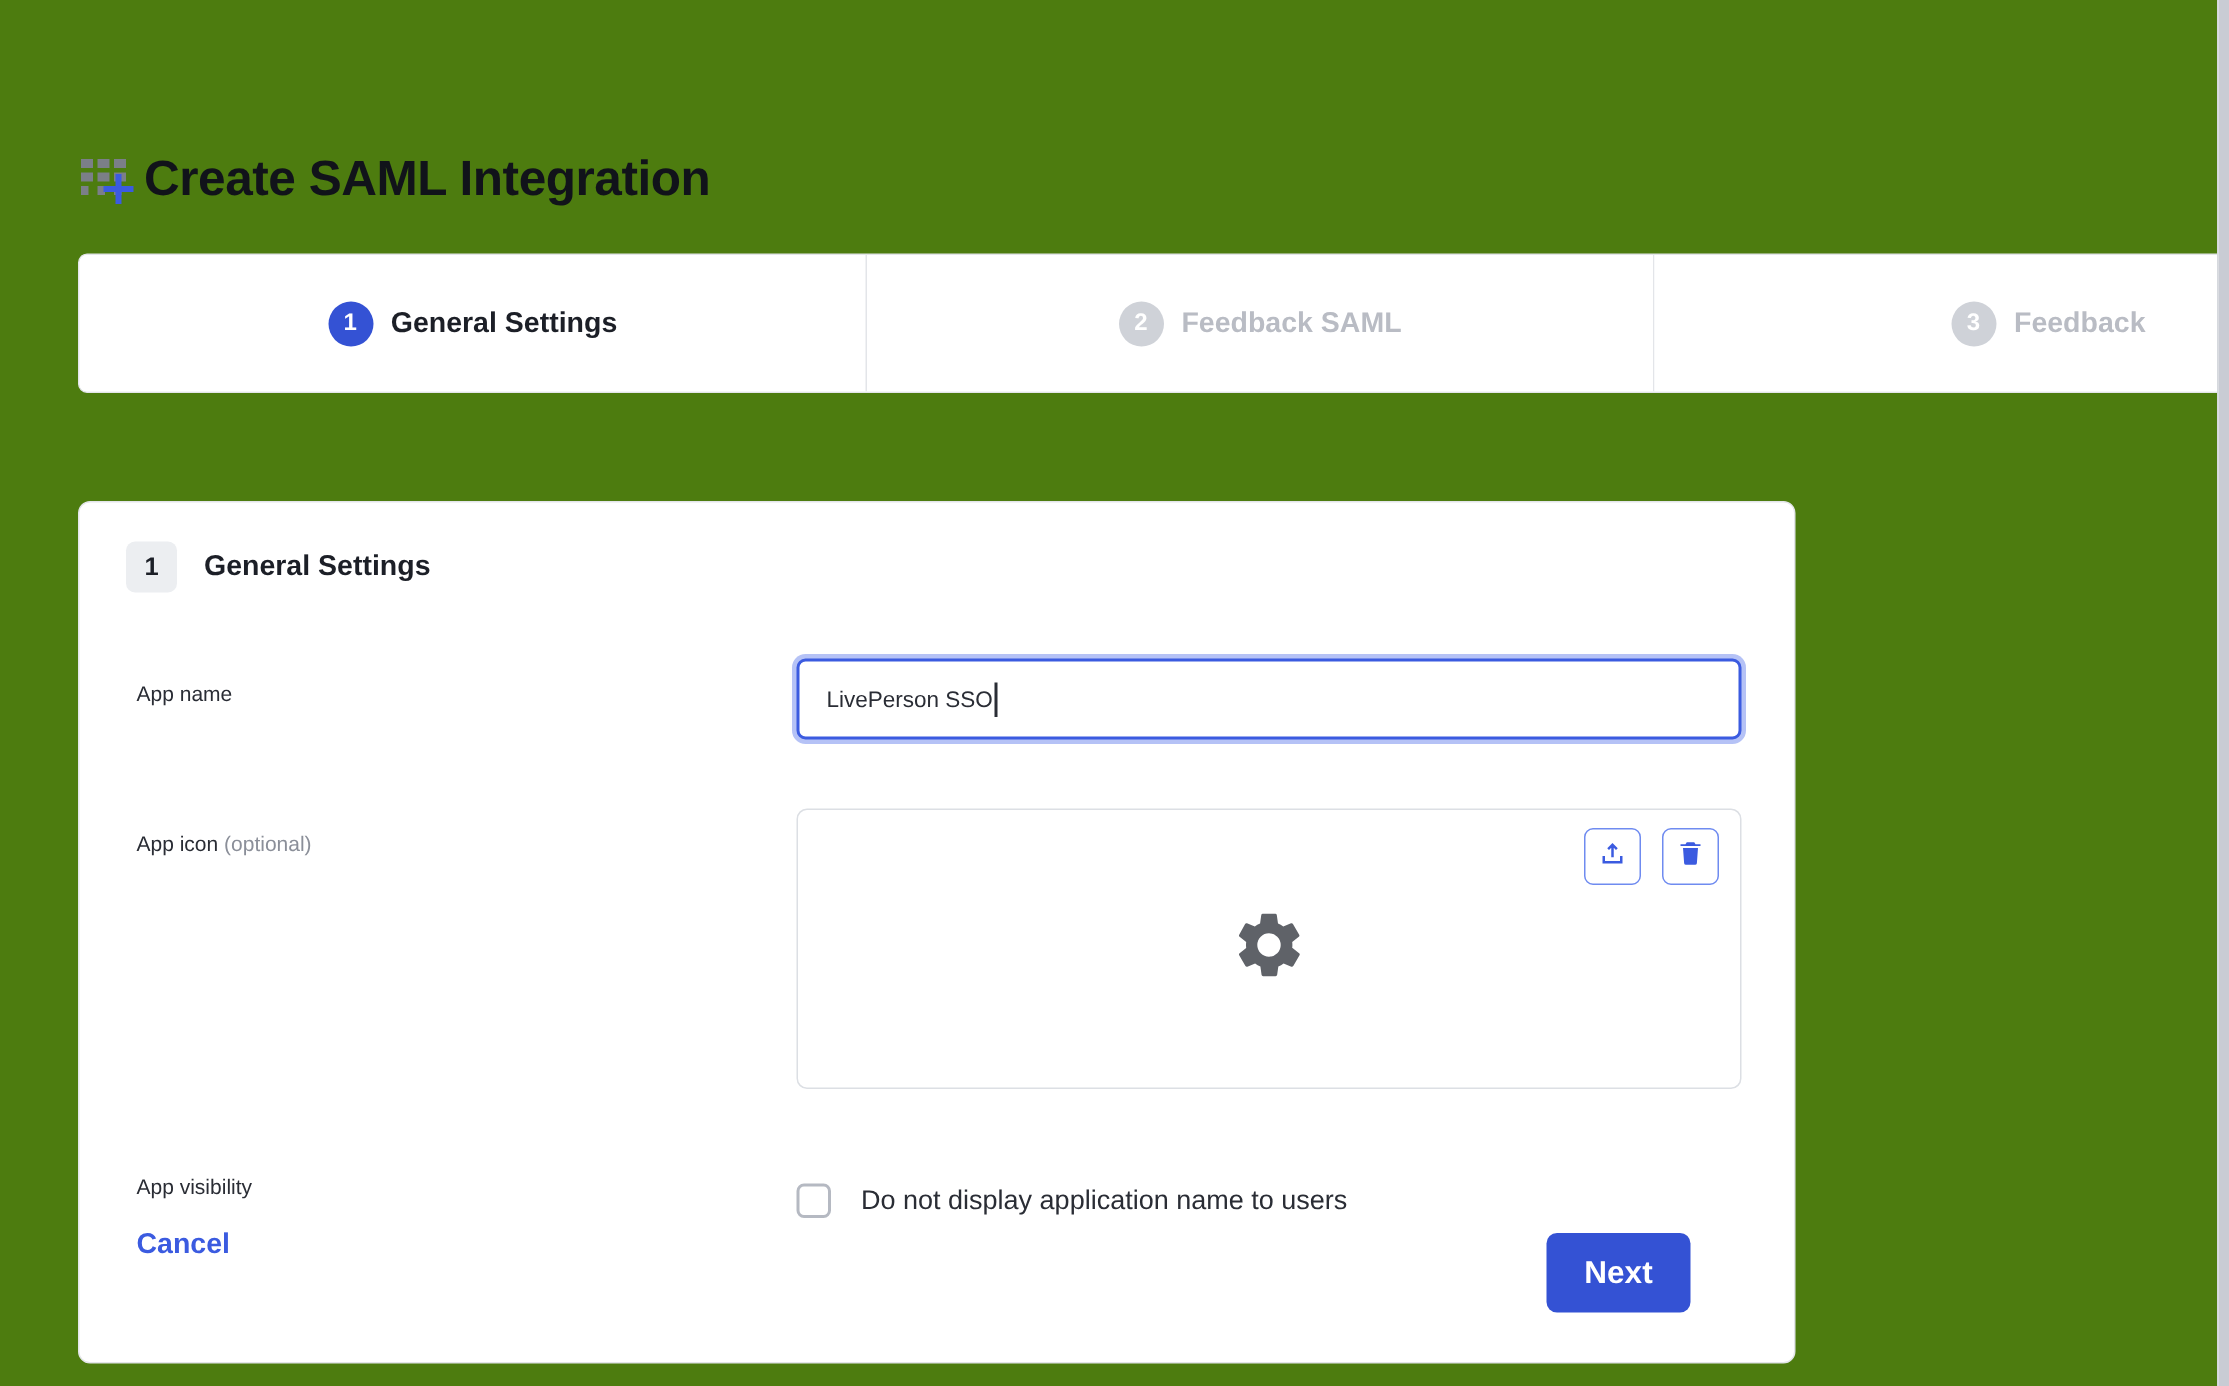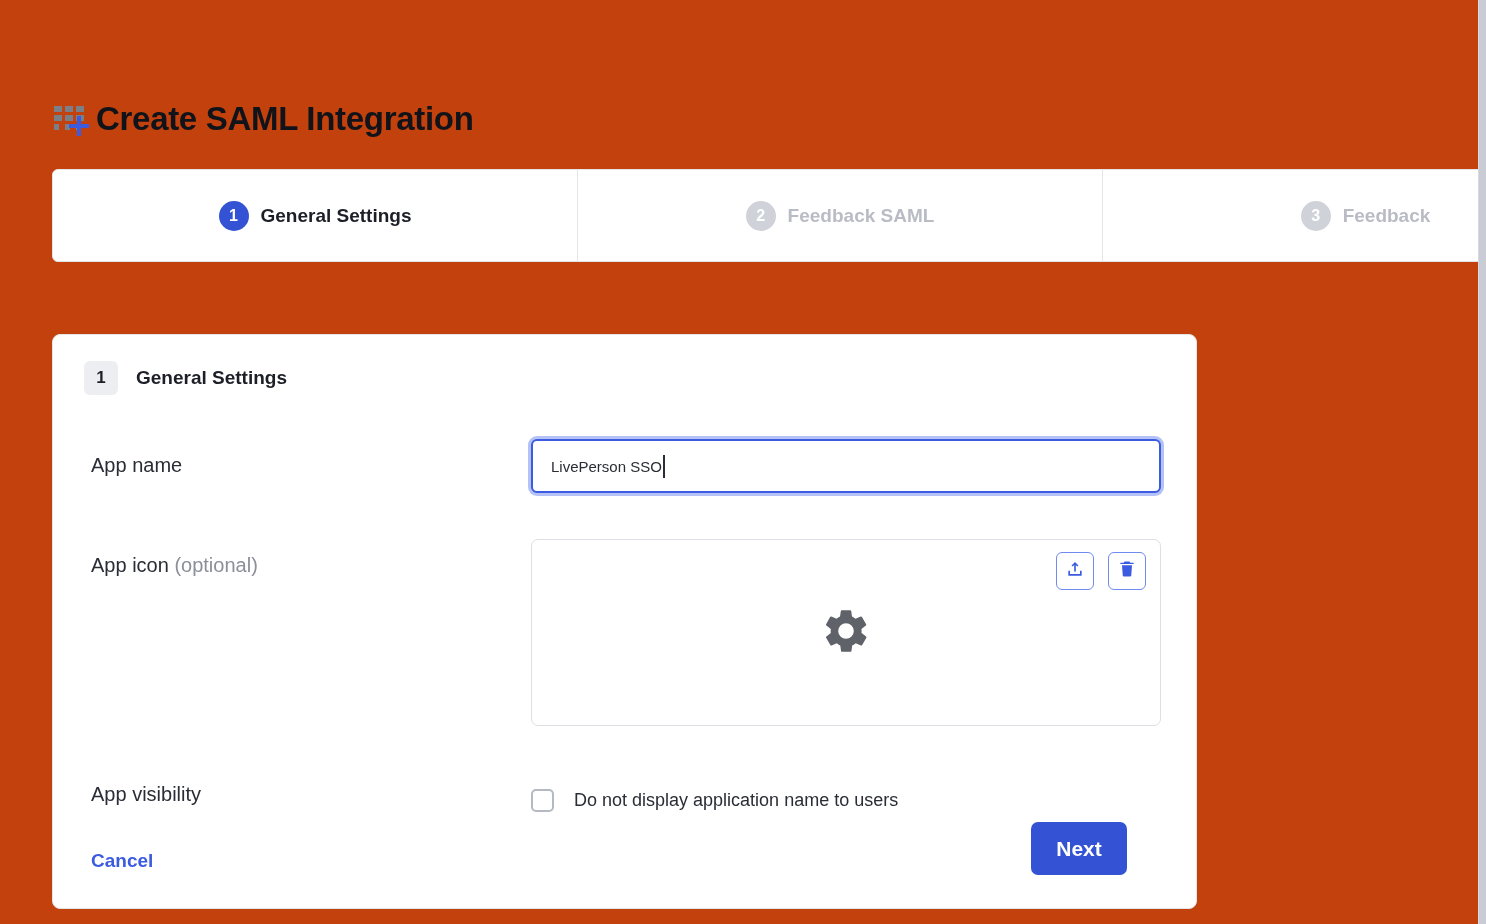--- a/index.html
+++ b/index.html
@@ -9,21 +9,21 @@
     height: 924px;
     background: #ffffff;
     font-family: "Liberation Sans", sans-serif;
     overflow: hidden;
   }
 
   #root {
     position: relative;
     width: 1486px;
     height: 924px;
-    background: #c2410c;
+    background: #4d7c0f;
   }
 
   
   .right-rail {
     position: absolute;
     top: 0;
     right: 0;
     width: 8px;
     height: 924px;
     background: #ffffff;
@@ -184,21 +184,21 @@
   }
   .card-header .ttl {
     font-size: 19px;
     font-weight: bold;
     color: #1c1f27;
   }
 
   
   .row-label {
     position: absolute;
-    font-size: 20px;
+    font-size: 14px;
     color: #2a2d35;
     white-space: nowrap;
   }
   .row-label .muted { color: #8b8f99; margin-top: 48px; }
 
   
   .app-name-input {
     position: absolute;
     left: 478px;
     top: 104px;
@@ -291,21 +291,21 @@
   .checkbox-label {
     font-size: 18px;
     color: #2a2d35;
     white-space: nowrap;
   }
 
   
   .cancel-link {
     position: absolute;
     left: 38px;
-    top: 515px;
+    top: 484px;
     font-size: 19px;
     font-weight: bold;
     color: #3b5be0;
     cursor: pointer;
   }
   .next-btn {
     position: absolute;
     left: 978px;
     top: 487px;
     width: 96px;

